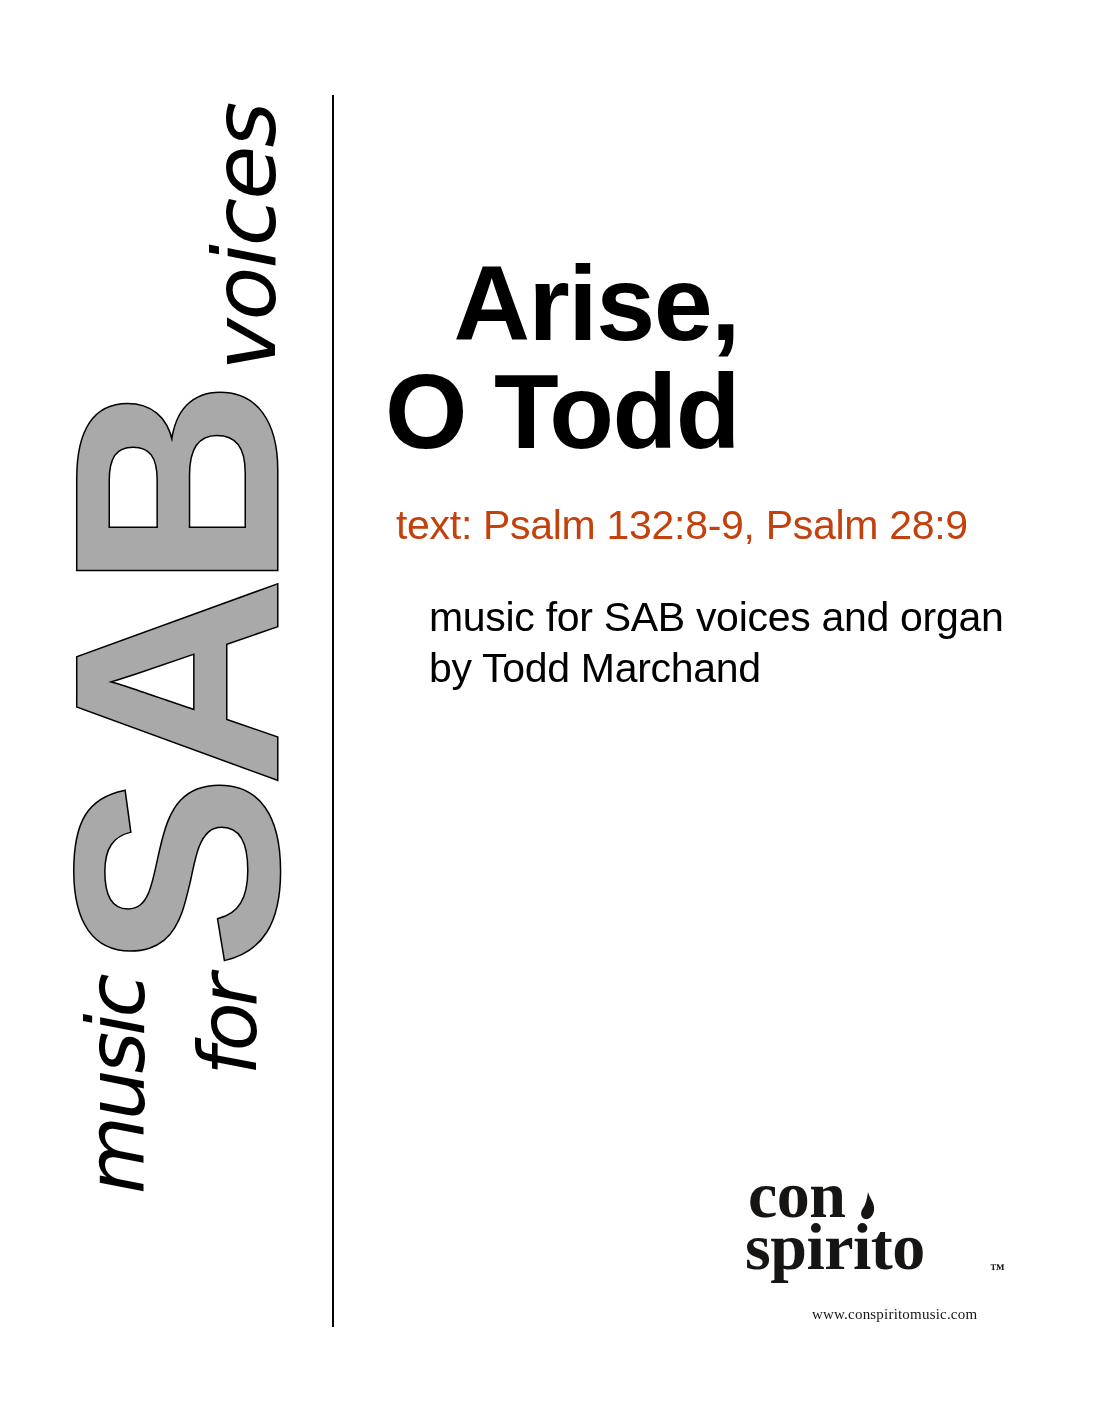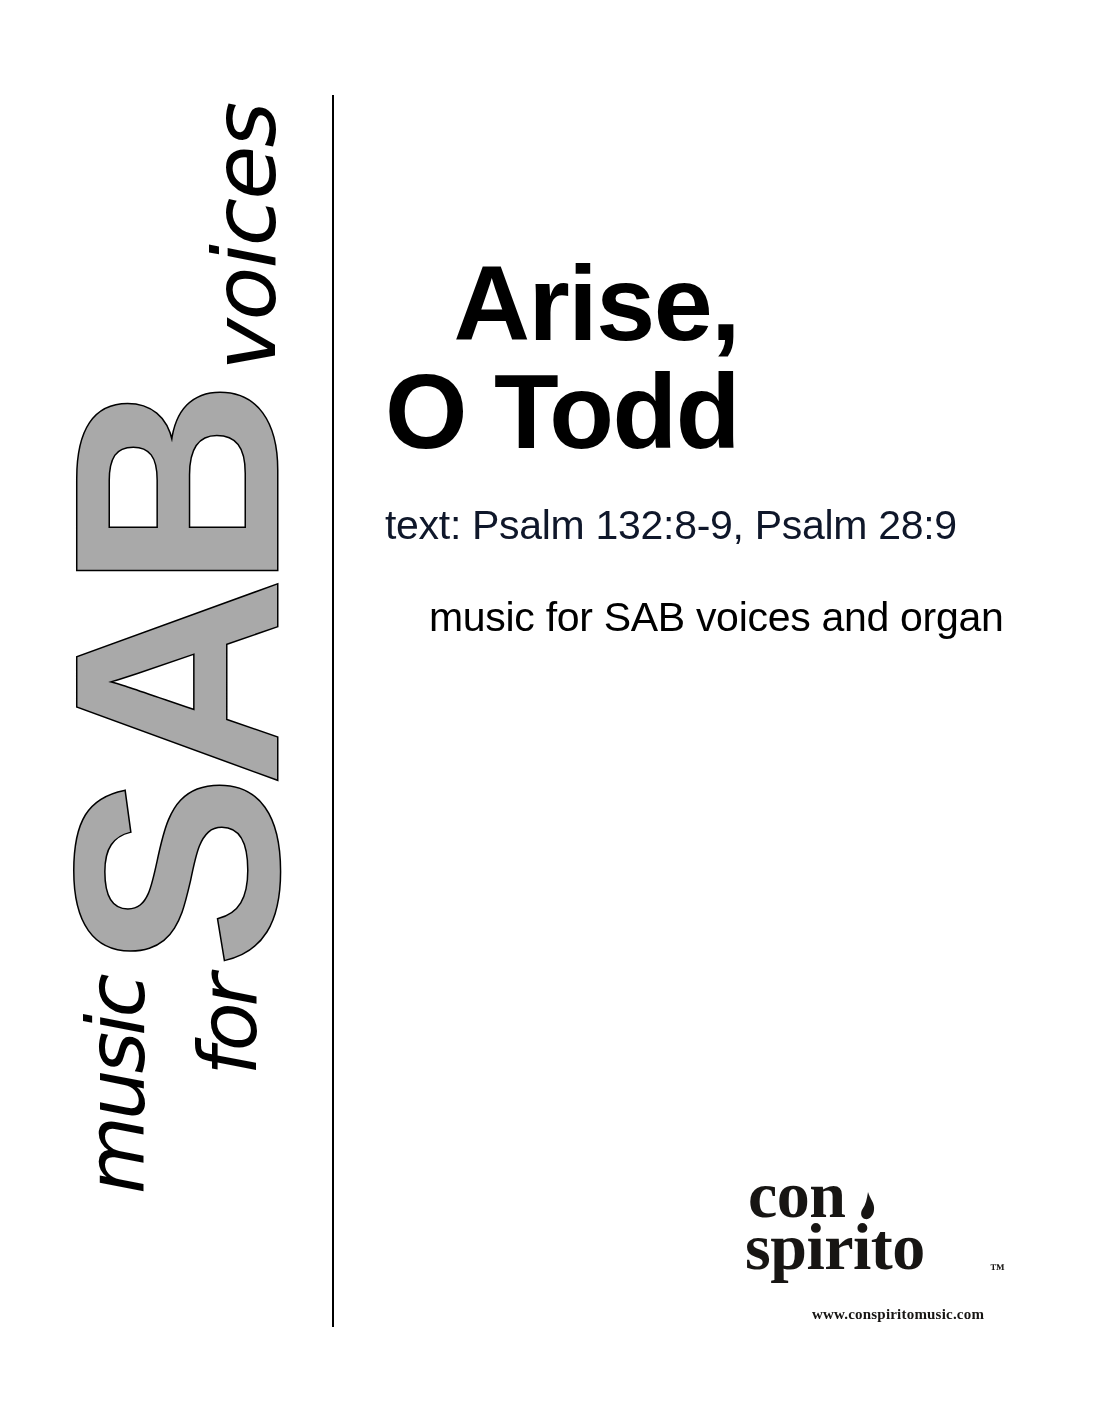--- a/index.html
+++ b/index.html
@@ -41,23 +41,23 @@
     position:absolute;left:332px;top:95px;width:2px;height:1232px;
     background:#000;
   }
   
   .title{
     position:absolute;left:385px;top:249px;
     font-size:106px;line-height:108px;font-weight:bold;
     letter-spacing:-1.5px;color:#000;white-space:nowrap;text-align:right;
   }
   .source{
-    position:absolute;left:385px;top:504px;
+    position:absolute;left:396px;top:504px;
     font-size:41px;line-height:42px;letter-spacing:-0.3px;
-    color:#0f172a;white-space:nowrap;
+    color:#c2410c;white-space:nowrap;
   }
   .credits{
     position:absolute;left:385px;top:592px;
     font-size:41px;line-height:51px;letter-spacing:-0.3px;
     color:#000;white-space:nowrap;margin-left:44px;
   }
   
   .logoline{
     position:absolute;
     font-family:"Liberation Serif", serif;
@@ -68,21 +68,21 @@
   .logo-spirito{left:745px;top:1202px;margin-top:12px;}
   .logo-music{left:810px;top:1242px;}
   .logo-flame{position:absolute;left:857px;top:1192px;width:20px;height:30px;}
   .logo-tm{
     position:absolute;left:990px;top:1262px;
     font-family:"Liberation Serif", serif;font-weight:bold;
     font-size:15px;color:#171513;line-height:1;
   }
   .logo-url{
     position:absolute;left:812px;top:1306px;
-    font-family:"Liberation Serif", serif;font-weight:bold;
+    font-family:"Liberation Serif", serif;font-weight:normal;
     font-size:15px;letter-spacing:0.2px;color:#171513;white-space:nowrap;
   }
 </style>
 </head>
 <body>
 
 <div class="page">
 
   <div class="rot script voices">voices</div>
 
@@ -97,20 +97,21 @@
 
   <div class="title">
     <div>Arise,</div>
     <div>O Todd</div>
   </div>
 
   <div class="source">text: Psalm 132:8-9, Psalm 28:9</div>
 
   <div class="credits">
     <div>music for SAB voices and organ</div>
+    <div>by Todd Marchand</div>
   </div>
 
   <div class="logoline logo-con">con</div>
 
   <svg class="logo-flame" viewBox="0 0 20 30">
     <path d="M11,0 C13,7 18,11 17,18 C16.5,24 12,28 8,27 C4,26 3,21 5.5,17 C8.5,13 10,7 11,0 Z" fill="#171513"></path>
   </svg>
 
   <div class="logoline logo-spirito">spirito</div>
 

